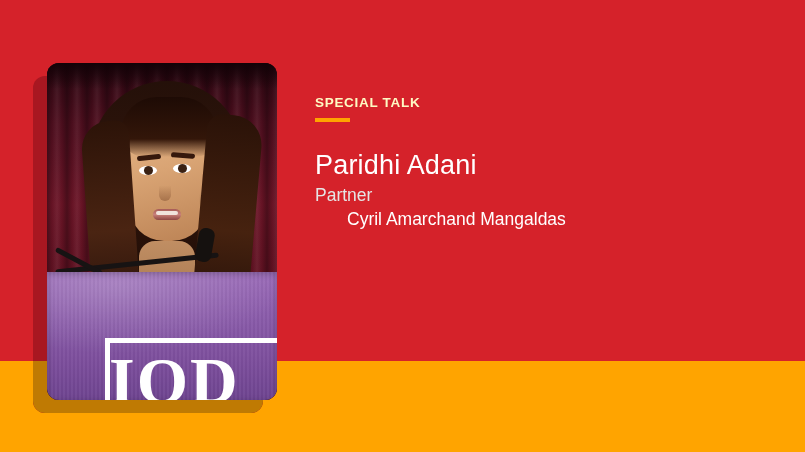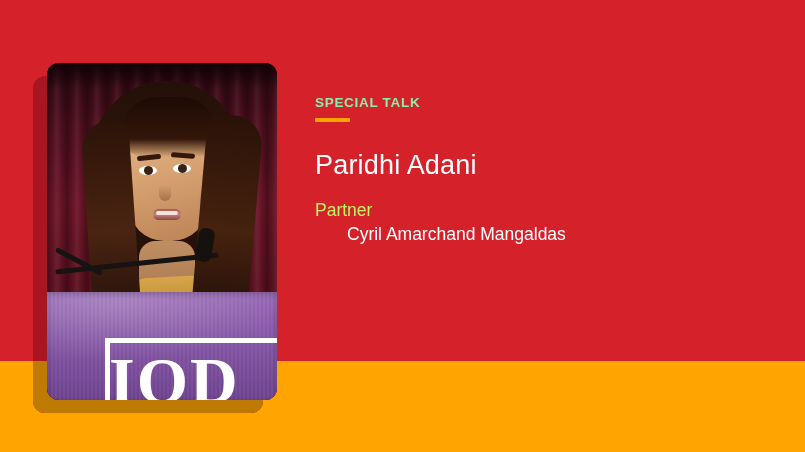--- a/index.html
+++ b/index.html
@@ -53,21 +53,21 @@
         rgba(0,0,0,.30) 20px),
       linear-gradient(180deg,#2B0711 0%, #4E0E1E 18%, #6B1426 42%, #5C1020 70%, #3A0A16 100%);
   }
   .curtain-top-dark {
     position:absolute; left:0; top:0; width:100%; height:26px;
     background:linear-gradient(180deg,#140207 0%, rgba(20,2,7,0) 100%);
   }
 
   
   .podium {
-    position:absolute; left:0; bottom:0; width:100%; height:108px;
+    position:absolute; left:0; bottom:0; width:100%; height:128px;
     background:
       radial-gradient(120% 90% at 30% 10%, rgba(255,255,255,.18), rgba(255,255,255,0) 60%),
       linear-gradient(180deg,#9A6BB8 0%, #8A5BAA 35%, #7C4E9C 70%, #6E4490 100%);
     box-shadow:inset 0 2px 6px rgba(0,0,0,.25);
   }
   .podium-grain {
     position:absolute; inset:0;
     background:
       repeating-linear-gradient(90deg, rgba(255,255,255,.05) 0 2px, rgba(0,0,0,.04) 2px 4px);
     opacity:.7;
@@ -193,35 +193,35 @@
   .mic-head {
     position:absolute; left:150px; top:165px; width:16px; height:34px;
     border-radius:7px; background:#15110F;
     transform:rotate(10deg);
   }
 
   
   .content { position:absolute; left:315px; top:63px; width:470px; z-index:5; }
 
   .eyebrow {
-    font-size:13.5px; font-weight:700; color:#86efac;
+    font-size:13.5px; font-weight:700; color:#fef9c3;
     letter-spacing:.7px; line-height:1;
     padding-top:33px;
   }
   .eyebrow-rule {
     margin-top:8px; width:35px; height:4px; background:#FFA400;
   }
   .speaker-name {
     margin-top:28px;
     font-size:27px; font-weight:400; color:#FFFFFF;
     letter-spacing:.2px; line-height:1.15;
   }
   .speaker-role {
-    margin-top:17px;
-    font-size:17.5px; font-weight:400; color:#bef264;
+    margin-top:2px;
+    font-size:17.5px; font-weight:400; color:#e5e5e5;
     line-height:1.42;
   }
   .speaker-org {
     font-size:17.5px; font-weight:400; color:#FFFFFF;
     line-height:1.42;
     margin-left:32px;
   }
 </style>
 </head>
 <body>

